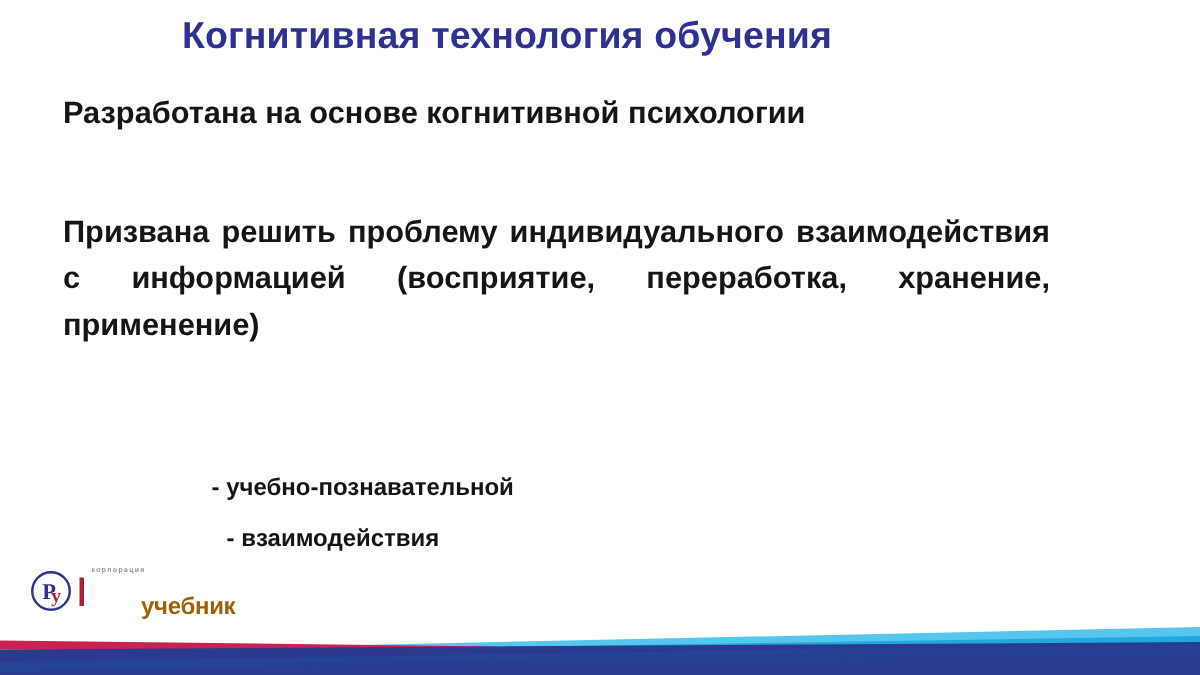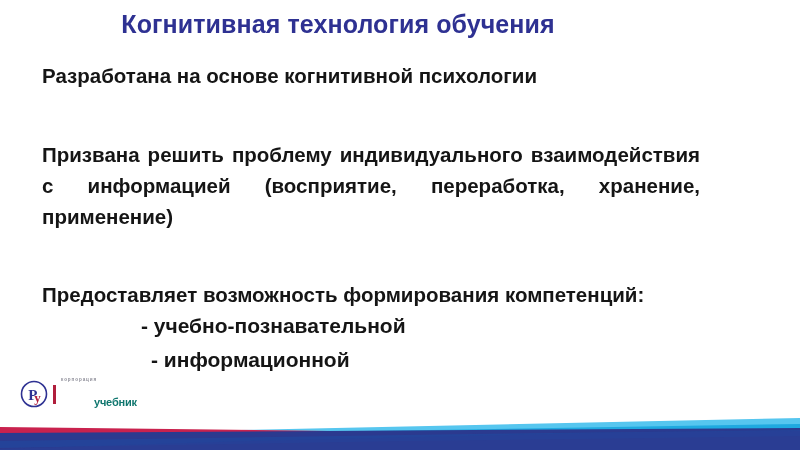--- a/index.html
+++ b/index.html
@@ -57,21 +57,21 @@
     left: 42px;
     top: 279px;
     width: 700px;
   }
 
   
   .sub-item {
     position: absolute;
     color: #151515;
     font-weight: bold;
-    font-size: 21px;
+    font-size: 16px;
     line-height: 24px;
     white-space: nowrap;
   }
   .sub-1 { left: 141px; top: 314px; }
   .sub-2 { left: 151px; top: 348px; }
   .sub-3 { left: 151px; top: 381px; }
 
   
   .logo {
     position: absolute;
@@ -114,23 +114,23 @@
     color: #2e3192;
     letter-spacing: -0.2px;
   }
   .logo-line1 .lead {
     color: #b01e3c;
   }
   .logo-line2 {
     position: absolute;
     left: 74px;
     top: 19px;
-    font-size: 11px;
+    font-size: 16px;
     font-weight: bold;
-    color: #0f766e;
+    color: #a16207;
     letter-spacing: -0.2px;
   }
 
   
   .footer-deco {
     position: absolute;
     left: 0;
     bottom: 0;
     width: 800px;
     height: 42px;
@@ -141,24 +141,23 @@
 <body>
 
 <div id="slide">
 
   <div class="slide-title">Когнитивная технология обучения</div>
 
   <div class="para para-1">Разработана на основе когнитивной психологии</div>
 
   <div class="para para-2">Призвана решить проблему индивидуального взаимодействия с информацией (восприятие, переработка, хранение, применение)</div>
 
-  <div class="para para-3">Предоставляет возможность формирования компетенций:</div>
 
   <div class="sub-item sub-1">- учебно-познавательной</div>
-  <div class="sub-item sub-2">- информационной</div>
+  <div class="sub-item sub-2">- взаимодействия</div>
 
   <div class="logo">
 
     <div class="logo-mark">
       <svg width="28" height="28" viewBox="0 0 28 28">
         <circle cx="14" cy="14" r="12.5" fill="none" stroke="#2e3192" stroke-width="1.6"></circle>
         <text x="8.2" y="19.5" font-family="'Liberation Serif', serif" font-size="15" font-weight="bold" fill="#2e3192">Р</text>
         <text x="14.2" y="21.5" font-family="'Liberation Serif', serif" font-size="13" font-weight="bold" fill="#b01e3c">у</text>
       </svg>
     </div>

